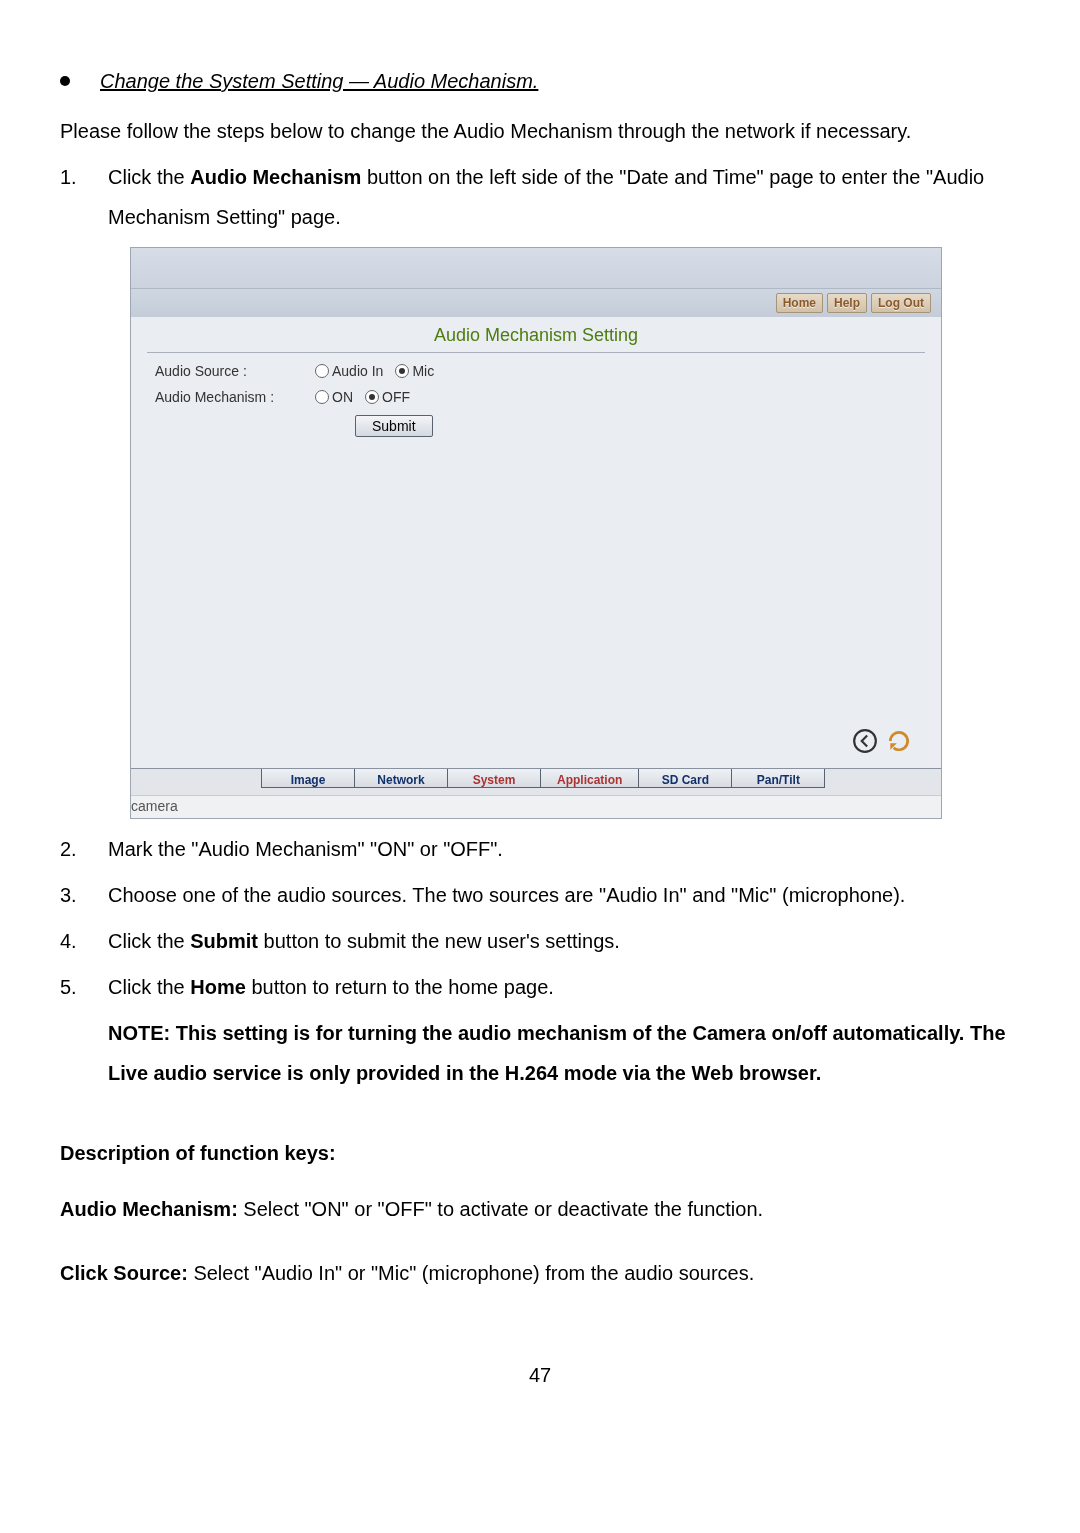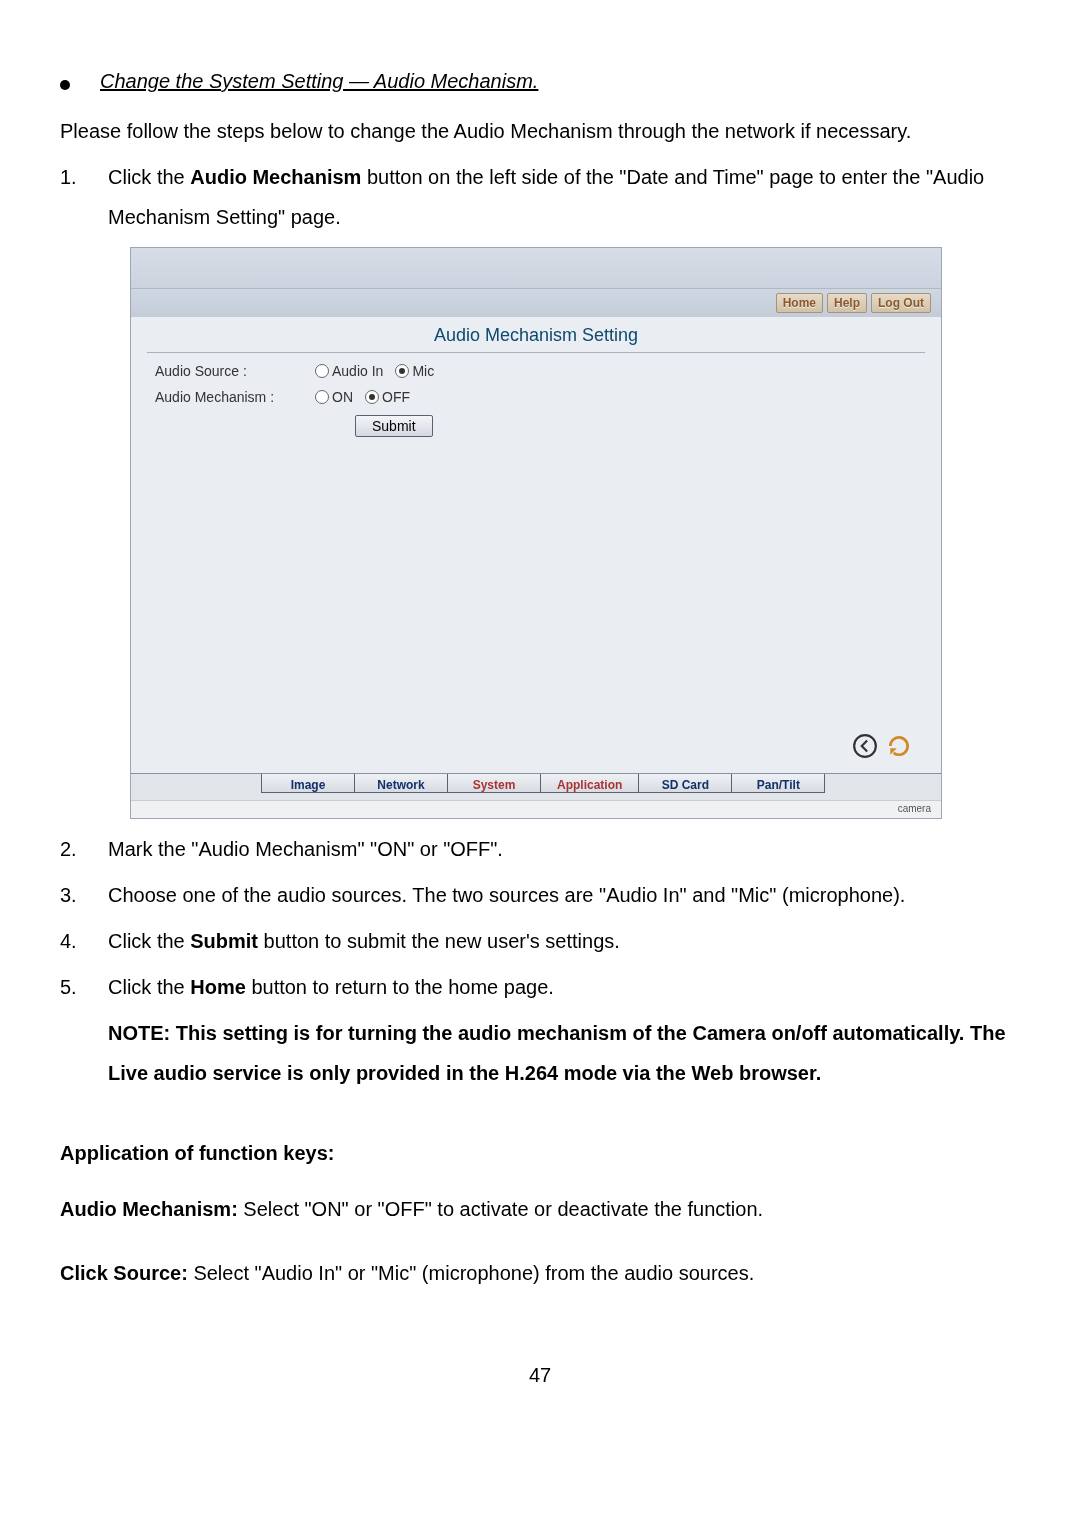--- a/index.html
+++ b/index.html
@@ -9,21 +9,21 @@
     font-family: Arial, Helvetica, sans-serif;
     color: #000;
     width: 1080px;
   }
   .page {
     padding: 70px 60px 40px 60px;
     box-sizing: border-box;
   }
   .bullet-row {
     display: flex;
-    align-items: center;
+    align-items: flex-start;
     margin-bottom: 18px;
   }
   .bullet-dot {
     width: 10px; height: 10px;
     background: #000;
     border-radius: 50%;
     margin-right: 30px;
     margin-top: 6px;
     flex: 0 0 auto;
   }
@@ -80,21 +80,21 @@
     flex: 1 1 auto;
     display: flex;
     flex-direction: column;
     background: #eaedf2;
     padding: 8px 16px 0 16px;
     position: relative;
   }
   .section-title {
     text-align: center;
     font-size: 18px;
-    color: #0c4a6e;
+    color: #4d7c0f;
     padding: 0 0 6px 0;
     border-bottom: 1px solid #a9b0bb;
     margin: 0 0 10px 0;
   }
   .cols { display: flex; flex: 1 1 auto; }
   .sidebar { width: 170px; flex: 0 0 auto; padding: 4px 0 0 0; }
   .nav-item {
     font-size: 13px;
     font-weight: bold;
     color: #12306a;
@@ -156,23 +156,22 @@
     font-size: 12px;
     font-weight: bold;
     color: #12306a;
     padding: 4px 16px 0 16px;
     margin-right: -1px;
     min-width: 60px;
     text-align: center;
   }
   .tab.active { color: #a33; }
   .camera-label {
-    font-size: 10px;
+    font-size: 14px;
     color: #555;
-    text-align: right;
     padding: 2px 10px 4px 0;
     background:#f0f1f3;
     border-top:1px solid #c8cdd5;
   }
   .note-indent { padding-left: 48px; }
   .page-num { text-align:center; font-size:20px; margin-top:71px;}
 </style>
 </head>
 <body>
 
@@ -285,21 +284,21 @@
     <div class="ol-body">
       <span>Click the </span><b>Home</b><span> button to return to the home page.</span>
     </div>
   </div>
 
   <div class="body-text note-indent" style="margin-top:6px;">
     <b>NOTE</b><b>: This setting is for turning the audio mechanism of the Camera on/off automatically. The Live audio service is only provided in the H.264 mode via the Web browser.</b>
   </div>
 
   <div class="body-text" style="margin-top:40px;">
-    <b>Application of function keys:</b>
+    <b>Description of function keys:</b>
   </div>
   <div class="body-text" style="margin-top:16px;">
     <b>Audio Mechanism:</b><span> Select "ON" or "OFF" to activate or deactivate the function.</span>
   </div>
   <div class="body-text" style="margin-top:24px;">
     <b>Click Source:</b><span> Select "Audio In" or "Mic" (microphone) from the audio sources.</span>
   </div>
 
   <div class="page-num">47</div>
 </div>

